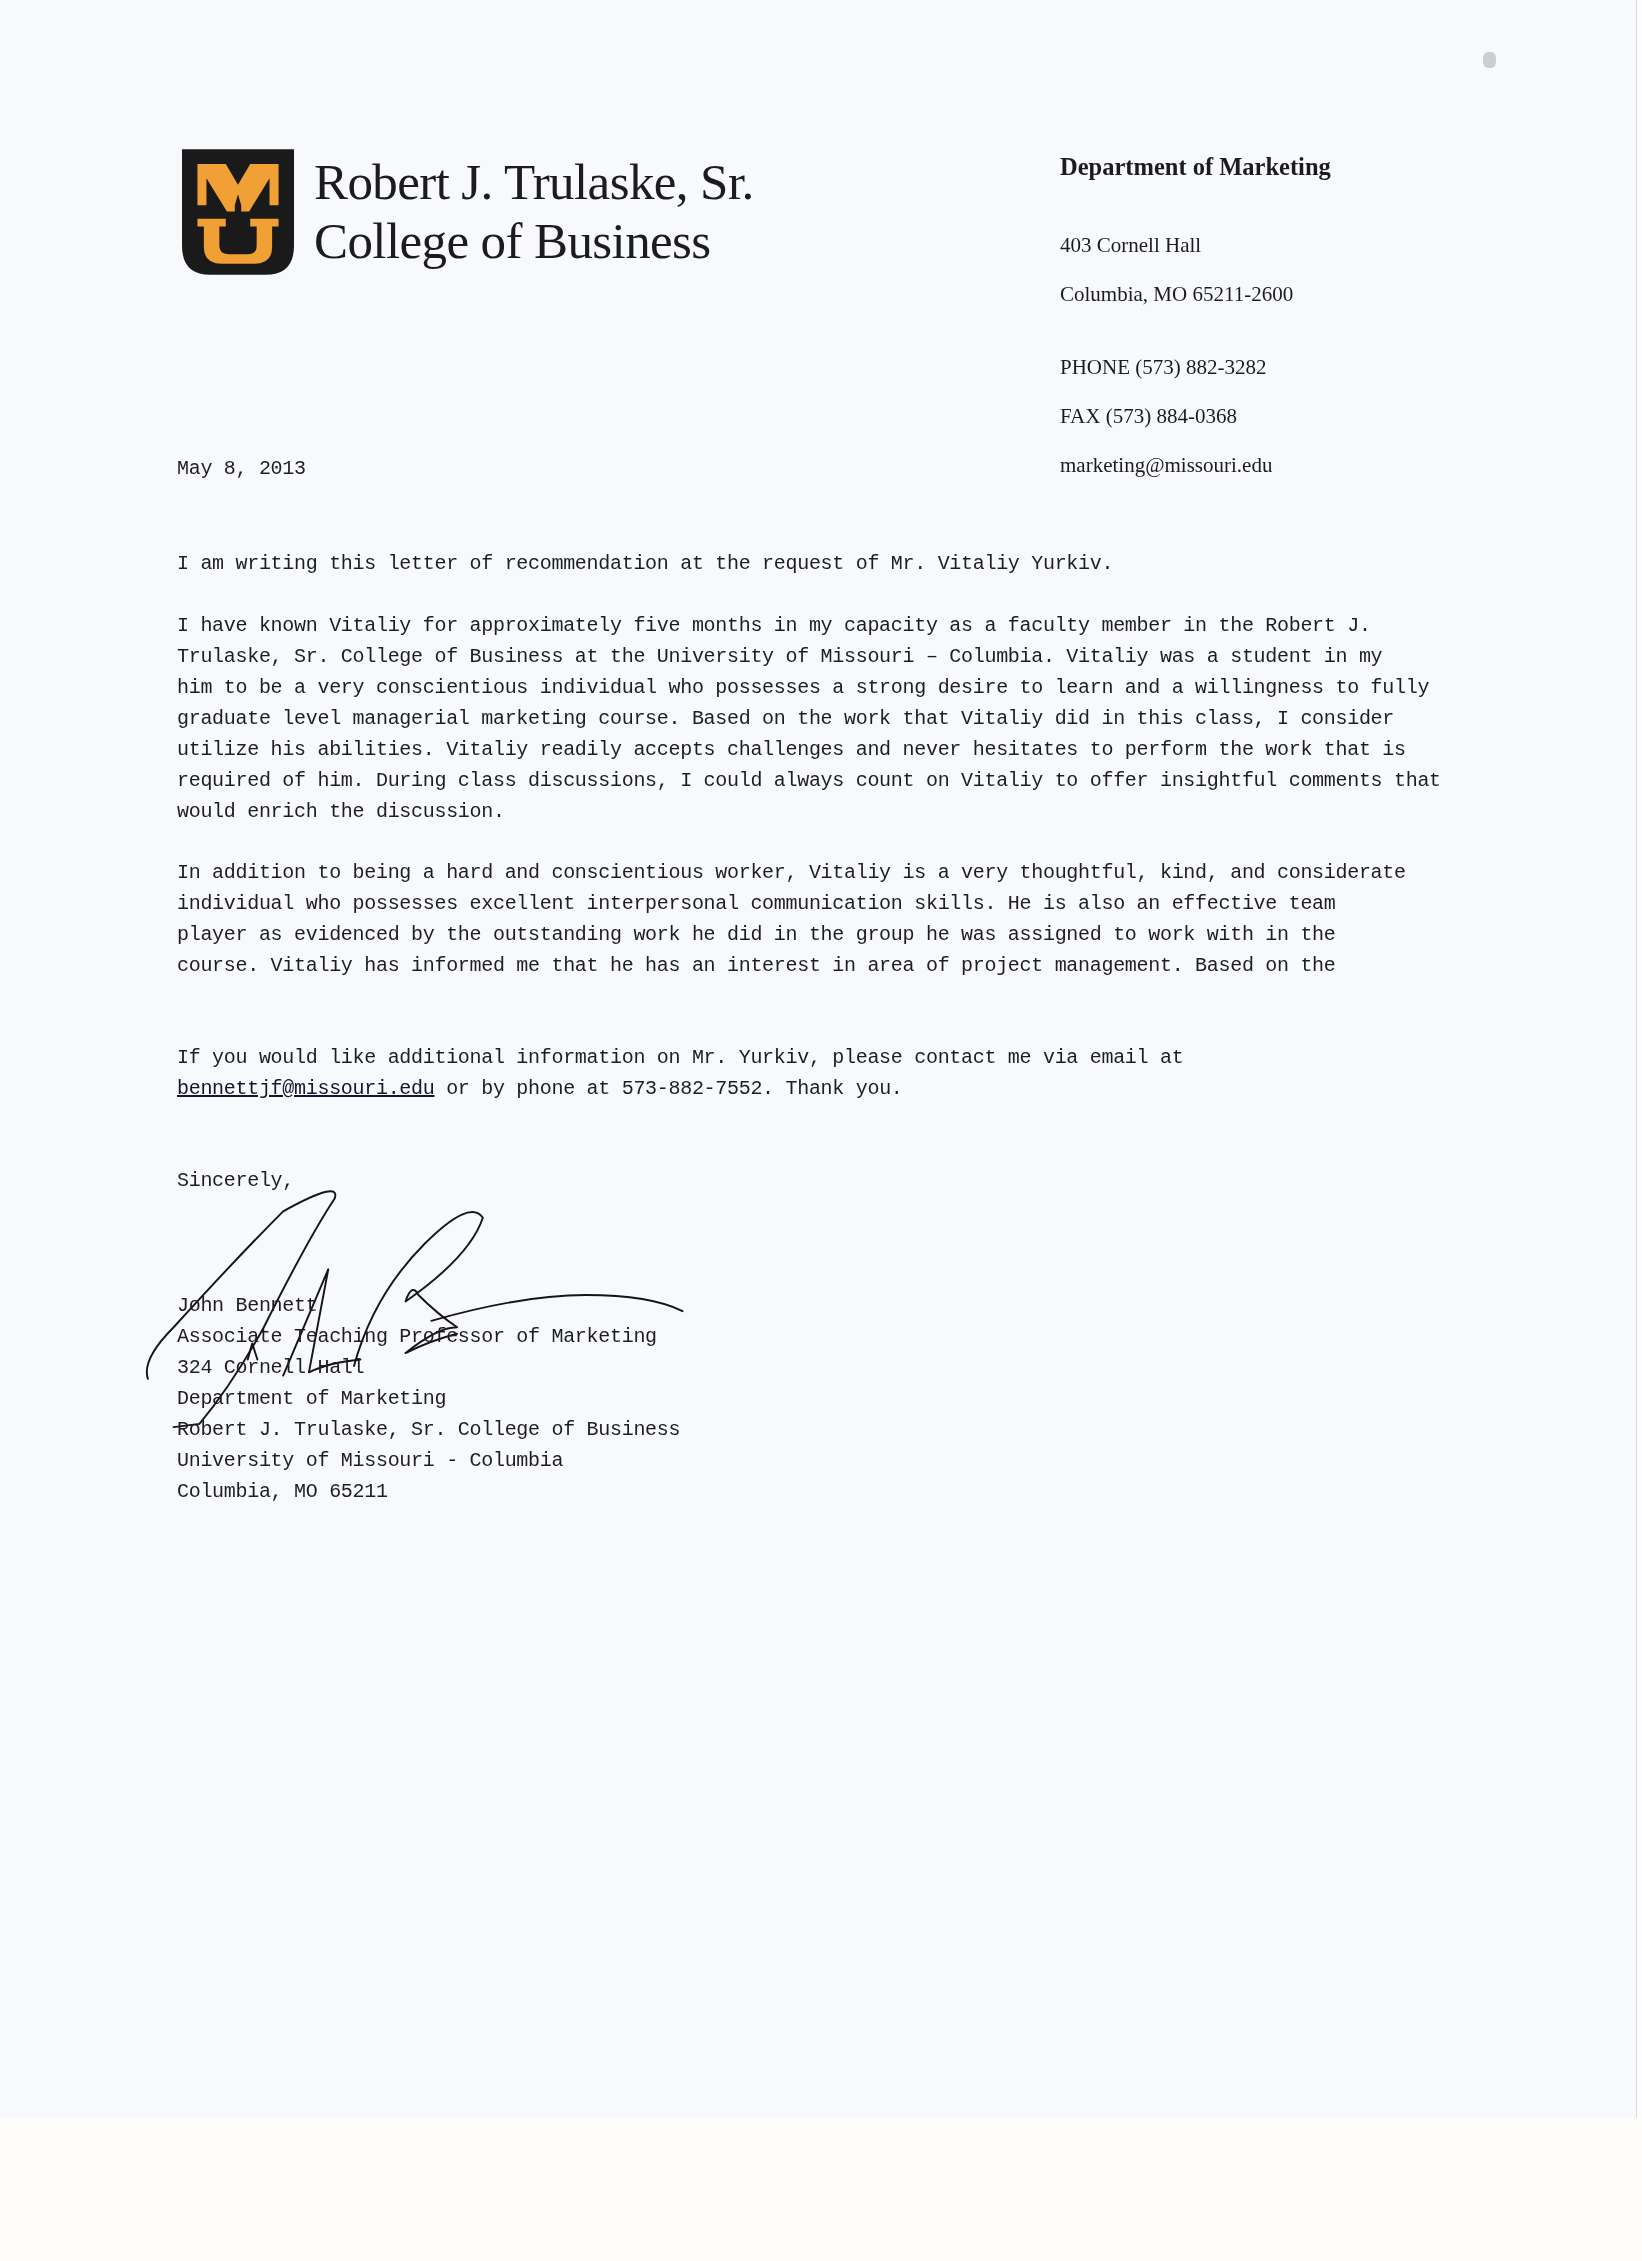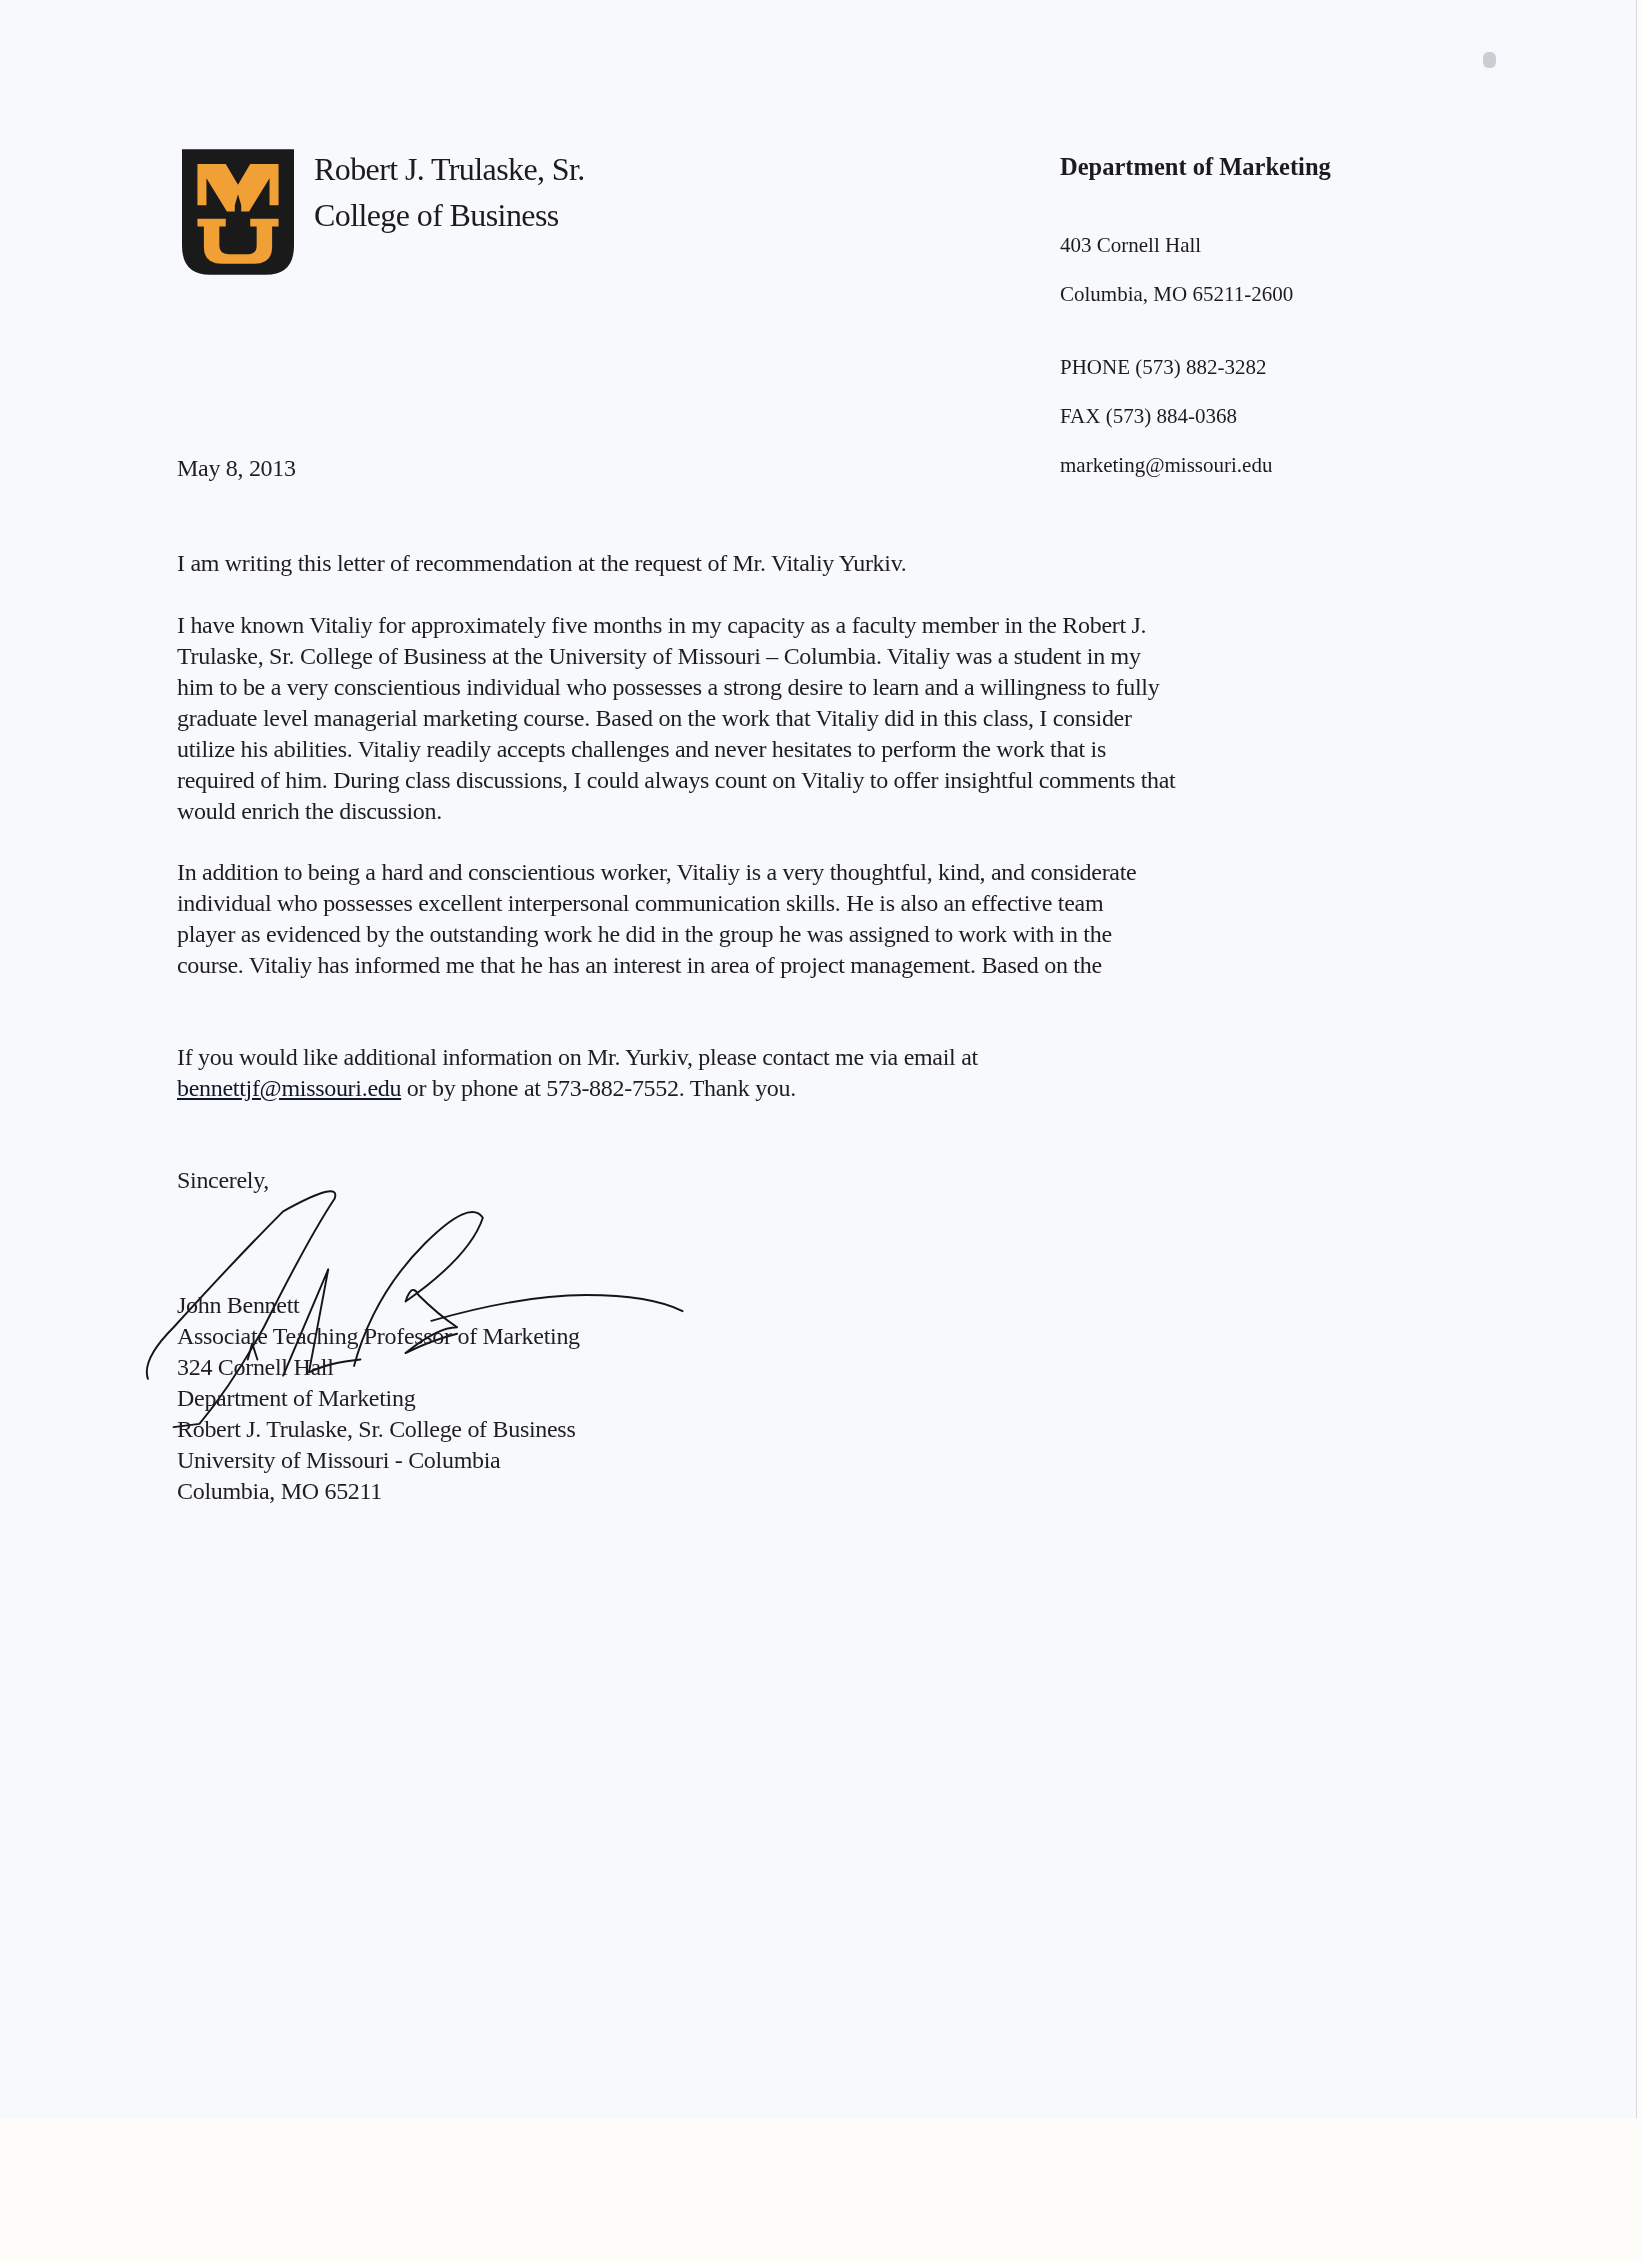--- a/index.html
+++ b/index.html
@@ -1,28 +1,28 @@
 <!DOCTYPE html>
 <html style="font-size:10.3px"><head>
 <meta charset="utf-8">
 <style>
   html, body { margin:0; padding:0; }
   body { width:1643px; height:2261px; background:#fdfcf8; position:relative; overflow:hidden; }
   .paper { position:absolute; left:0; top:0; width:1636px; height:2118px; background:#f8f9fd; border-right:1.9px solid #d8d9dd; }
   .smudge { position:absolute; left:1483px; top:52px; width:13px; height:15.5px; border-radius:40%; background:#b9babf; opacity:.7; }
   .logo { position:absolute; left:182px; top:149px; width:112px; height:126px; }
   .brand { position:absolute; left:314px; top:146px; font-family:"Liberation Serif", "DejaVu Serif", serif; color:#1c1c1c; }
-  .brand .l1, .brand .l2 { font-size:32px; line-height:46px; letter-spacing:-0.6px; display:block; white-space:nowrap; }
+  .brand .l1, .brand .l2 { font-size:51px; line-height:46px; letter-spacing:-0.6px; display:block; white-space:nowrap;margin-top:13px; }
   .brand .l3 { font-size:34px; line-height:43px; display:block; white-space:nowrap; }
   .dept { position:absolute; left:1060px; top:153px; font-family:"Liberation Serif", "DejaVu Serif", serif; color:#1c1c1c; }
   .dept .title { font-weight:bold; font-size:24.5px; line-height:28px; display:block; white-space:nowrap; }
   .dept .line { font-size:21px; line-height:29px; display:block; white-space:nowrap;margin-top:20px; }
   .dept .gap1 { height:30px; }
   .dept .gap2 { height:24px; }
-  .body-text { position:absolute; left:177px; font-family:Liberation Serif, serif; font-size:24px; line-height:31px; color:#1e1e1e; letter-spacing:-0.3px; }
+  .body-text { position:absolute; left:177px; font-family:Liberation Mono, monospace; font-size:20px; line-height:31px; color:#1e1e1e; letter-spacing:-0.3px; }
   .body-text .ln { display:block; white-space:nowrap; }
   .link { color:#0f172a; text-decoration:underline; }
   .sig { position:absolute; left:135px; top:1166px; width:554px; height:271px; }
 </style>
 </head>
 <body>
 
 <div class="paper"></div>
 <div class="smudge"></div>
 

